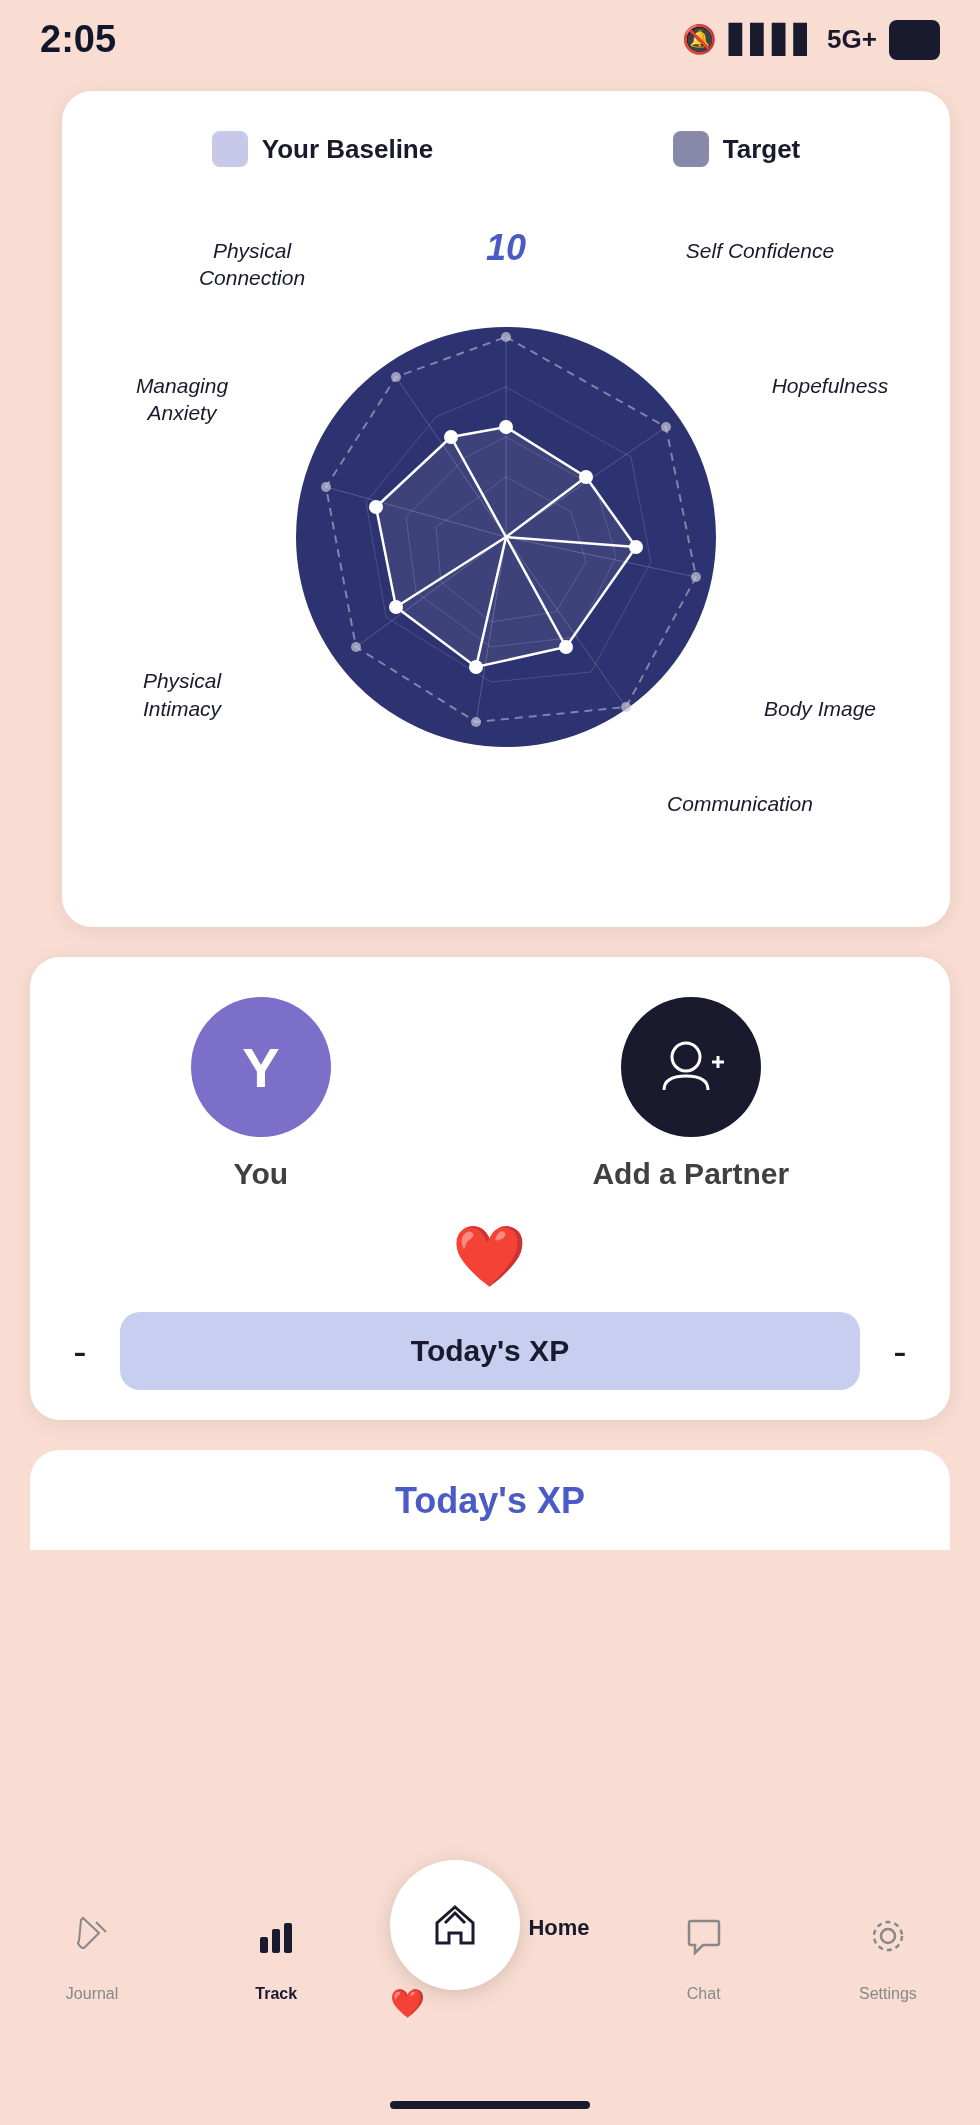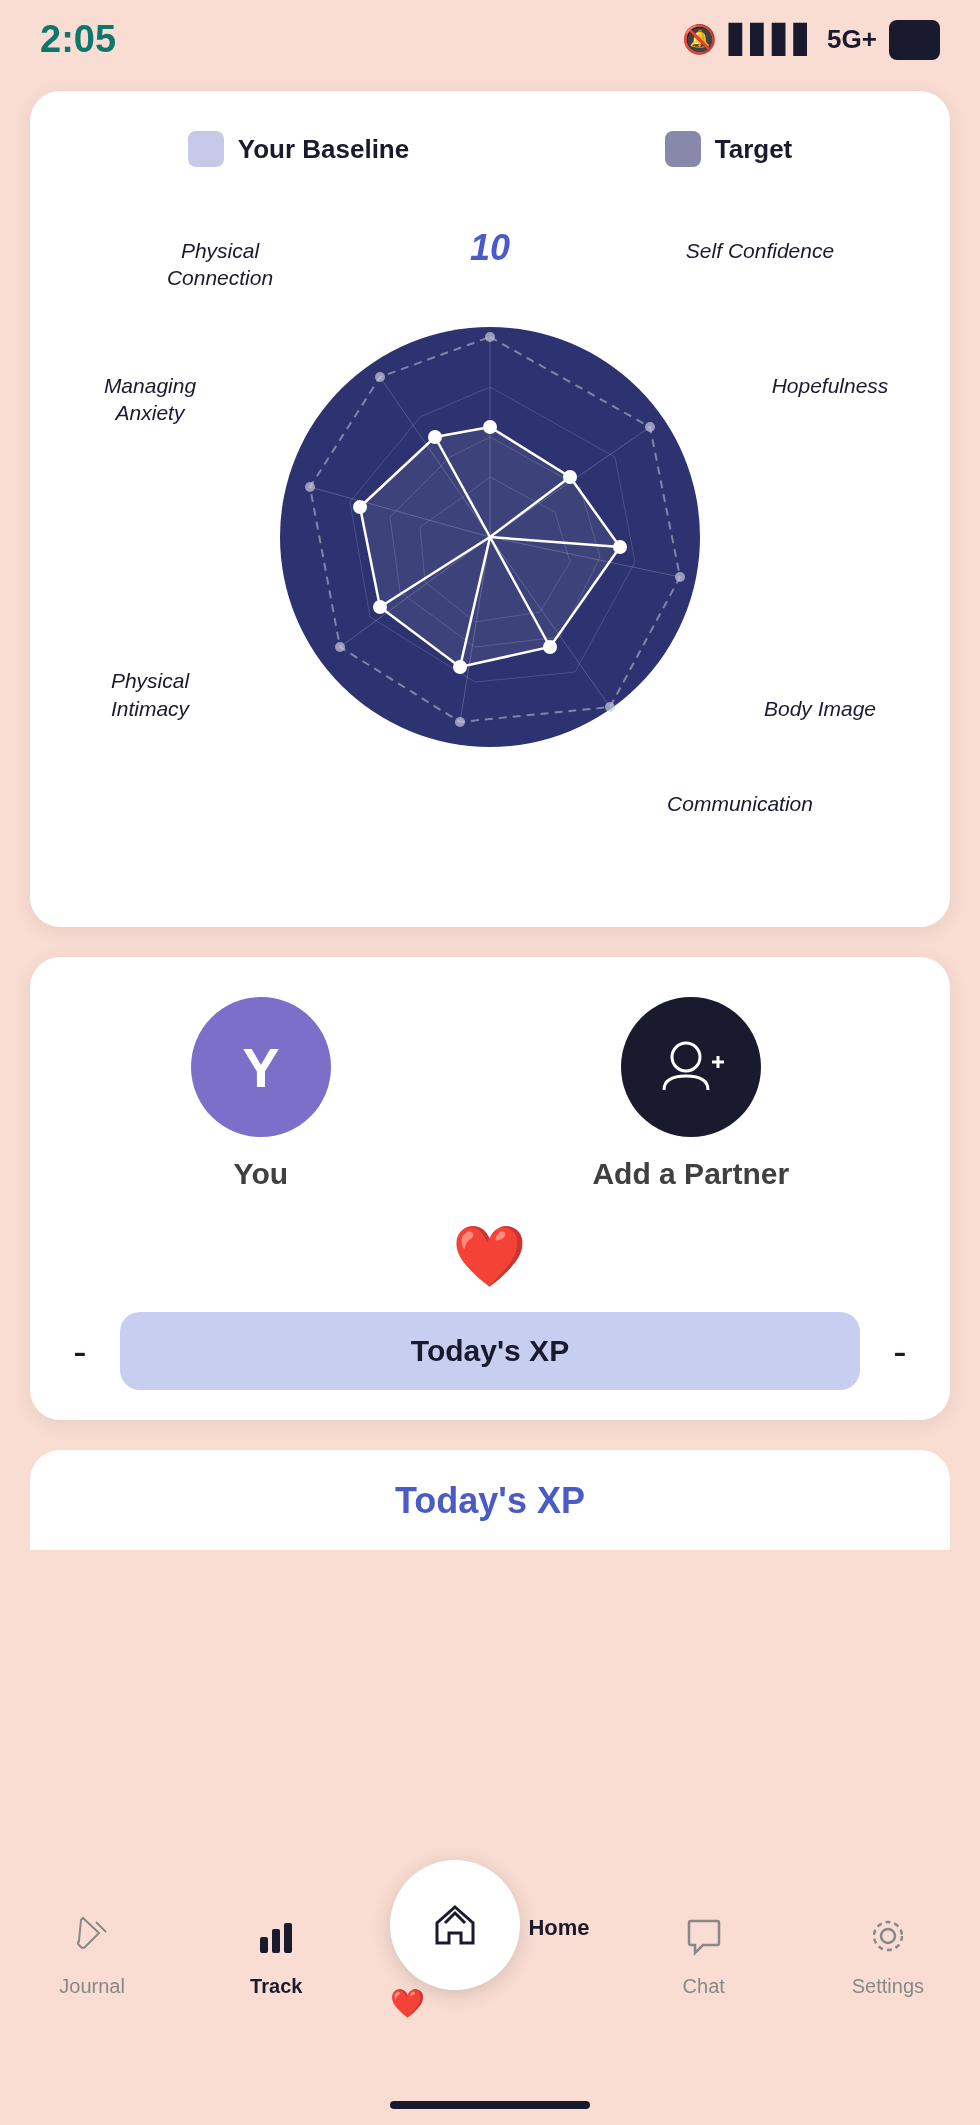--- a/index.html
+++ b/index.html
@@ -17,21 +17,21 @@
     .status-bar {
       display: flex;
       justify-content: space-between;
       align-items: center;
       padding: 18px 40px 10px;
       background: #f9ddd2;
     }
     .status-time {
       font-size: 38px;
       font-weight: 700;
-      color: #0f766e;
+      color: #0f172a;
     }
     .status-icons {
       display: flex;
       align-items: center;
       gap: 12px;
     }
     .status-icons span {
       font-size: 28px;
       color: #1a1a2e;
     }
@@ -51,20 +51,21 @@
       flex-direction: column;
       gap: 30px;
     }
 
     
     .chart-card {
       background: white;
       border-radius: 30px;
       padding: 40px 30px 50px;
       box-shadow: 0 4px 20px rgba(0,0,0,0.08);
+      margin-left: 32px;
     }
 
     .legend {
       display: flex;
       justify-content: space-around;
       margin-bottom: 30px;
     }
     .legend-item {
       display: flex;
       align-items: center;
@@ -221,22 +222,23 @@
       min-width: 140px;
     }
 
     .nav-icon {
       font-size: 42px;
       color: #888;
     }
     .nav-icon.active { color: #1a1a2e; }
 
     .nav-label {
-      font-size: 20px;
+      font-size: 16px;
       color: #888;
+      margin-top: 10px;
     }
     .nav-label.active { color: #1a1a2e; font-weight: 600; }
 
     
     .home-nav {
       display: flex;
       align-items: center;
       gap: 8px;
       cursor: pointer;
       min-width: 140px;

